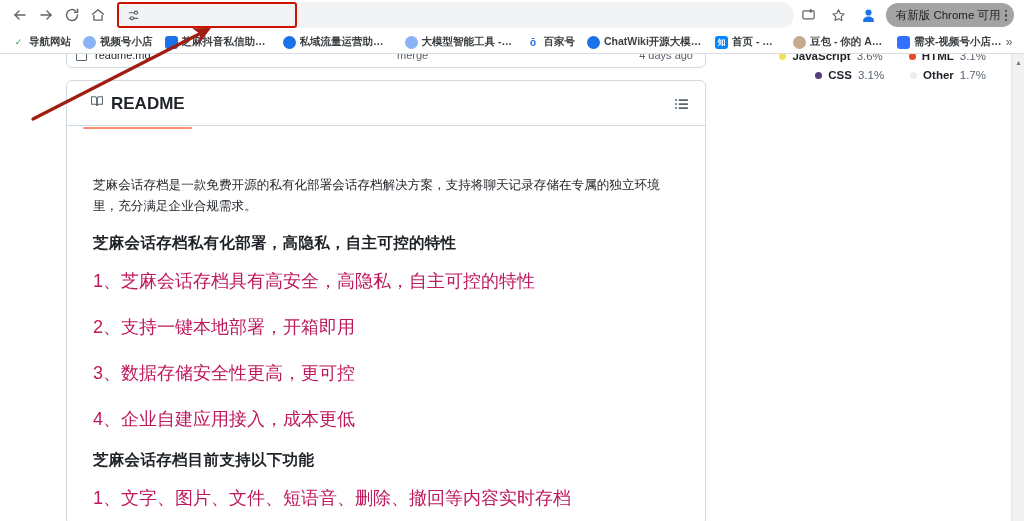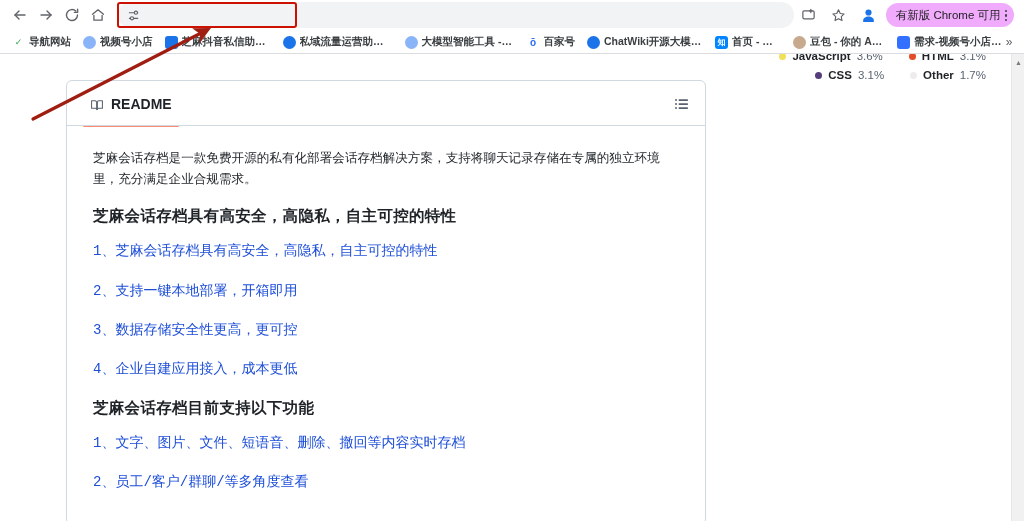--- a/index.html
+++ b/index.html
@@ -43,21 +43,21 @@
   .rt-icon {
     width: 26px; height: 26px; border-radius: 50%;
     display: flex; align-items: center; justify-content: center; color: #5f6368;
   }
   .avatar-btn {
     width: 26px; height: 26px; border-radius: 50%;
     display: flex; align-items: center; justify-content: center;
   }
   .avatar-btn svg { color: #1a73e8; }
   .update-pill {
-    height: 24px; border-radius: 12px; background: #f0abfc; color: #1f1f1f;
+    height: 24px; border-radius: 12px; background: #a3a3a3; color: #1f1f1f;
     display: flex; align-items: center; gap: 4px; padding: 1px 7px 0 10px;
     font-size: 11.5px; white-space: nowrap;
   }
   .kebab { display: flex; flex-direction: column; gap: 2px; align-items: center; }
   .kebab i { width: 2.5px; height: 2.5px; border-radius: 50%; background: #3c4043; display: block; }
 
   
   .bookmarks {
     position: relative; height: 24px; display: flex; align-items: center;
     padding: 0 4px 0 6px; gap: 0px; overflow: hidden;
@@ -109,22 +109,22 @@
   .readme-card {
     position: absolute; left: 66px; top: 26px; width: 640px; height: 445px;
     border: 1px solid #d1d9e0; border-radius: 6px; background: #fff;
     overflow: hidden;
   }
   .tabs {
     height: 45px; display: flex; align-items: center; gap: 6px;
     padding: 0 14px; position: relative;
   }
   .tab {
-    display: flex; align-items: flex-end; gap: 7px;
-    padding: 6px 9px 6px 9px; font-size: 14px; color: #1f2328;
+    display: flex; align-items: flex-start; gap: 7px;
+    padding: 6px 9px 6px 9px; font-size: 17px; color: #1f2328;
     position: relative; border-radius: 6px;
   }
   .tab.active { font-weight: bold; }
   .tab.active::after {
     content: ""; position: absolute; left: 2px; right: 2px; bottom: -9px;
     height: 2px; background: #fd8c73; border-radius: 2px;
   }
   .tab svg { color: #59636e; flex: none; }
   .toc-btn {
     position: absolute; right: 12px; top: 12px; width: 22px; height: 22px;
@@ -133,27 +133,27 @@
   .tabs-underline {
     position: absolute; left: 0; right: 0; top: 44px; height: 1px; background: #d1d9e0;
   }
 
   .md { padding: 22px 26px 0 26px; color: #1f2328; }
   .md h1 {
     font-size: 27px; line-height: 1.3; font-weight: bold; letter-spacing: .5px;
     padding-bottom: 11px; margin-bottom: 14px; border-bottom: 1px solid #d1d9e0;
   }
   .md p {
-    font-size: 12.6px; line-height: 1.68; color: #1f2328; margin-bottom: 11px;
+    font-size: 12.6px; line-height: 1.68; color: #1f2328; margin-bottom: 11px; margin-top: 27px;
   }
   .md h2 {
     font-size: 15.5px; font-weight: bold; line-height: 1.35;
     margin-top: 16px; margin-bottom: 13px; letter-spacing: .3px;
   }
-  .md .li { font-size: 14px; line-height: 1.6; margin-bottom: 17px; color: #1d4ed8; font-family: Liberation Mono, monospace; }
+  .md .li { font-size: 18px; line-height: 1.6; margin-bottom: 17px; color: #be185d; }
 
   
   .langs {
     position: absolute; left: 736px; top: -4px; width: 250px; font-size: 11.5px;
   }
   .lang-row { display: flex; gap: 26px; margin-bottom: 7px; justify-content: flex-end; }
   .lang { display: flex; align-items: center; gap: 6px; white-space: nowrap; }
   .dot { width: 7px; height: 7px; border-radius: 50%; flex: none; }
   .lang .nm { color: #1f2328; font-weight: 600; font-size: 11.5px; }
   .lang .pc { color: #59636e; font-size: 11.5px; }
@@ -302,20 +302,26 @@
 
       </div>
       <div class="bm-overflow">»</div>
     </div>
 
     <div class="chrome-sep"></div>
   </div>
 
   <div class="page">
 
+    <div class="file-row-clip">
+      <span class="fr-ico"></span>
+      <span class="fr-name">readme.md</span>
+      <span class="fr-msg">merge</span>
+      <span class="fr-time">4 days ago</span>
+    </div>
 
     <div class="langs">
       <div class="lang-row">
         <div class="lang">
           <span class="dot" style="background:#f1e05a"></span>
           <span class="nm">JavaScript</span>
           <span class="pc">3.6%</span>
         </div>
         <div class="lang">
           <span class="dot" style="background:#e34c26"></span>
@@ -354,21 +360,21 @@
               <rect x="4.6" y="3.2" width="9.4" height="1.7" rx=".6"></rect>
               <rect x="4.6" y="7.2" width="9.4" height="1.7" rx=".6"></rect>
               <rect x="4.6" y="11.2" width="9.4" height="1.7" rx=".6"></rect>
             </svg>
         </div>
         <div class="tabs-underline"></div>
       </div>
 
       <div class="md">
         <p>芝麻会话存档是一款免费开源的私有化部署会话存档解决方案，支持将聊天记录存储在专属的独立环境里，充分满足企业合规需求。</p>
-        <h2>芝麻会话存档具有高安全，高隐私，自主可控的特性</h2>
+        <h2>芝麻会话存档私有化部署，高隐私，自主可控的特性</h2>
         <div class="li">1、芝麻会话存档具有高安全，高隐私，自主可控的特性</div>
         <div class="li">2、支持一键本地部署，开箱即用</div>
         <div class="li">3、数据存储安全性更高，更可控</div>
         <div class="li">4、企业自建应用接入，成本更低</div>
         <h2>芝麻会话存档目前支持以下功能</h2>
         <div class="li">1、文字、图片、文件、短语音、删除、撤回等内容实时存档</div>
         <div class="li">2、员工/客户/群聊/等多角度查看</div>
 
       </div>
     </div>

